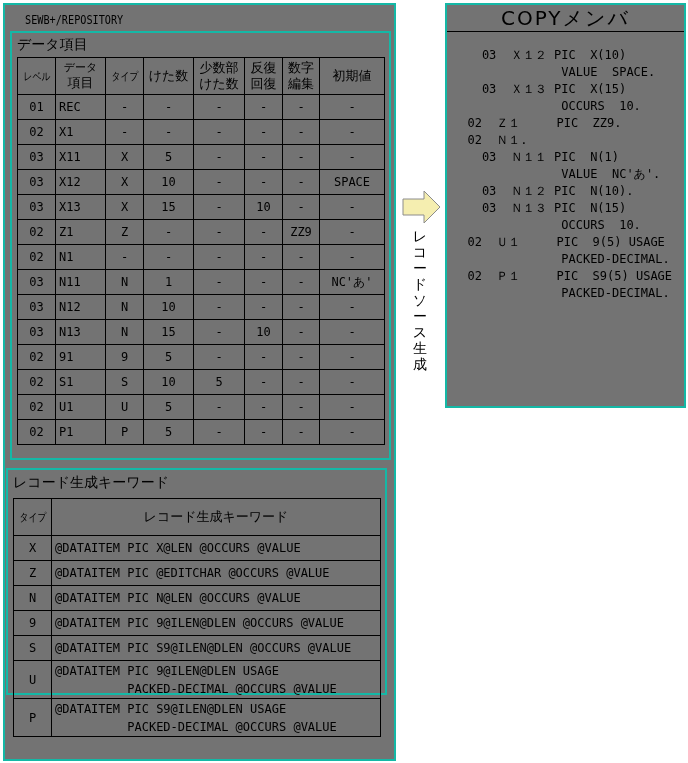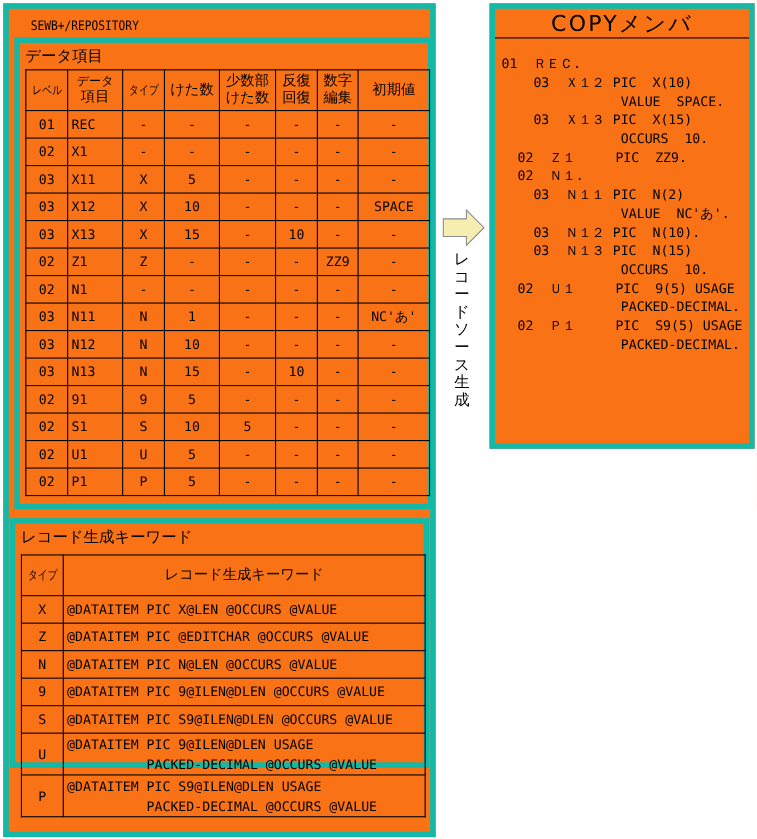--- a/index.html
+++ b/index.html
@@ -1,18 +1,18 @@
 <!DOCTYPE html>
 <html><head>
 <meta charset="utf-8">
 <style>
   * { box-sizing: border-box; margin: 0; padding: 0; }
   html, body { width: 688px; height: 763px; background: #ffffff; overflow: hidden; }
   body { position: relative; font-family: "DejaVu Sans Mono", "Liberation Mono", monospace; color: #000; font-size: 12px; }
-  .box { position: absolute; border: 5px solid #14b8a6; background: #f97316; }
+  .box { position: absolute; border: 2px solid #14b8a6; background: #737373; }
 
   .outer-title { position: absolute; left: 20px; top: 8px; font-size: 12px; letter-spacing: 0px; transform: scaleX(0.85); transform-origin: left top; }
   .sec-title { position: absolute; font-family: "DejaVu Sans", sans-serif; font-size: 14px; }
 
   table.grid { position: absolute; border-collapse: collapse; table-layout: fixed; }
   table.grid td, table.grid th { border: 1px solid #000; padding: 0; font-weight: normal; vertical-align: middle; overflow: hidden; white-space: nowrap; }
   table.grid th { font-family: "DejaVu Sans", sans-serif; font-size: 13px; line-height: 16px; text-align: center; }
   table.grid td { font-size: 12px; text-align: center; }
   table.grid td.left { text-align: left; padding-left: 3px; }
   .narrow { display: inline-block; transform: scaleX(0.8); }
@@ -292,28 +292,27 @@
     <span>ソ</span>
     <span>ー</span>
     <span>ス</span>
     <span>生</span>
     <span>成</span>
   </div>
 
 <div class="box" style="left:445px; top:3px; width:241px; height:405px;">
   <div class="copy-title">COPYメンバ</div>
   <div class="copy-body" id="copy-body">
-      <span class="copy-line">01  ＲＥＣ.</span>
       <span class="copy-line">    03  Ｘ１２ PIC  X(10)</span>
       <span class="copy-line">               VALUE  SPACE.</span>
       <span class="copy-line">    03  Ｘ１３ PIC  X(15)</span>
       <span class="copy-line">               OCCURS  10.</span>
       <span class="copy-line">  02  Ｚ１     PIC  ZZ9.</span>
       <span class="copy-line">  02  Ｎ１.</span>
-      <span class="copy-line">    03  Ｎ１１ PIC  N(2)</span>
+      <span class="copy-line">    03  Ｎ１１ PIC  N(1)</span>
       <span class="copy-line">               VALUE  NC'あ'.</span>
       <span class="copy-line">    03  Ｎ１２ PIC  N(10).</span>
       <span class="copy-line">    03  Ｎ１３ PIC  N(15)</span>
       <span class="copy-line">               OCCURS  10.</span>
       <span class="copy-line">  02  Ｕ１     PIC  9(5) USAGE</span>
       <span class="copy-line">               PACKED-DECIMAL.</span>
       <span class="copy-line">  02  Ｐ１     PIC  S9(5) USAGE</span>
       <span class="copy-line">               PACKED-DECIMAL.</span>
     </div>
 </div>

